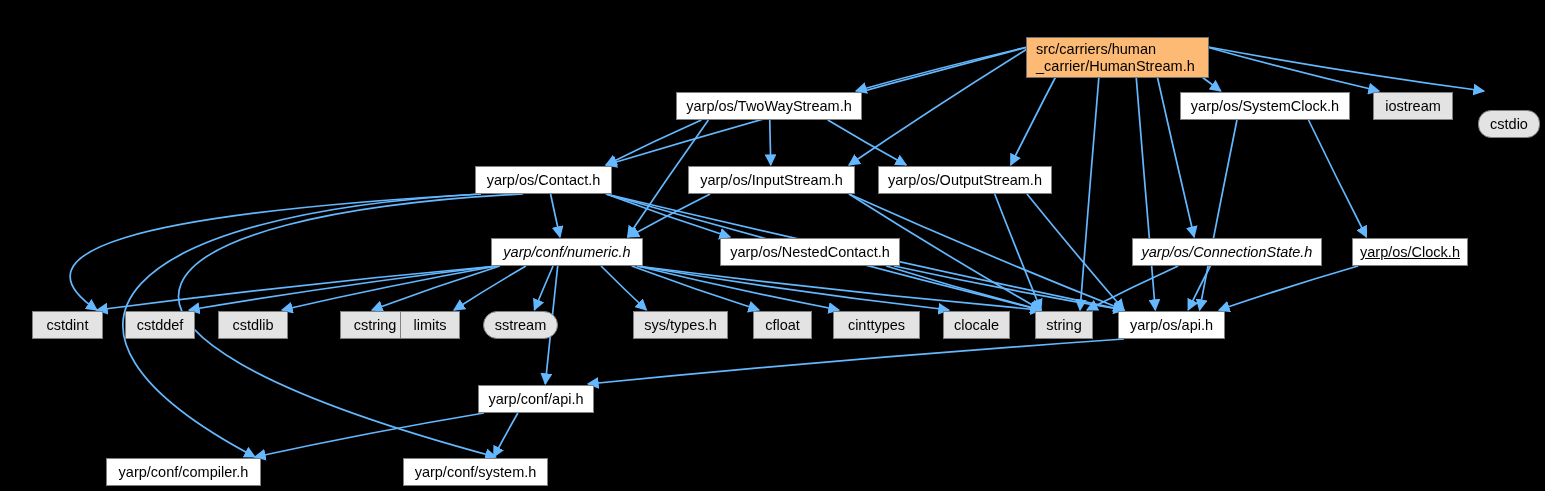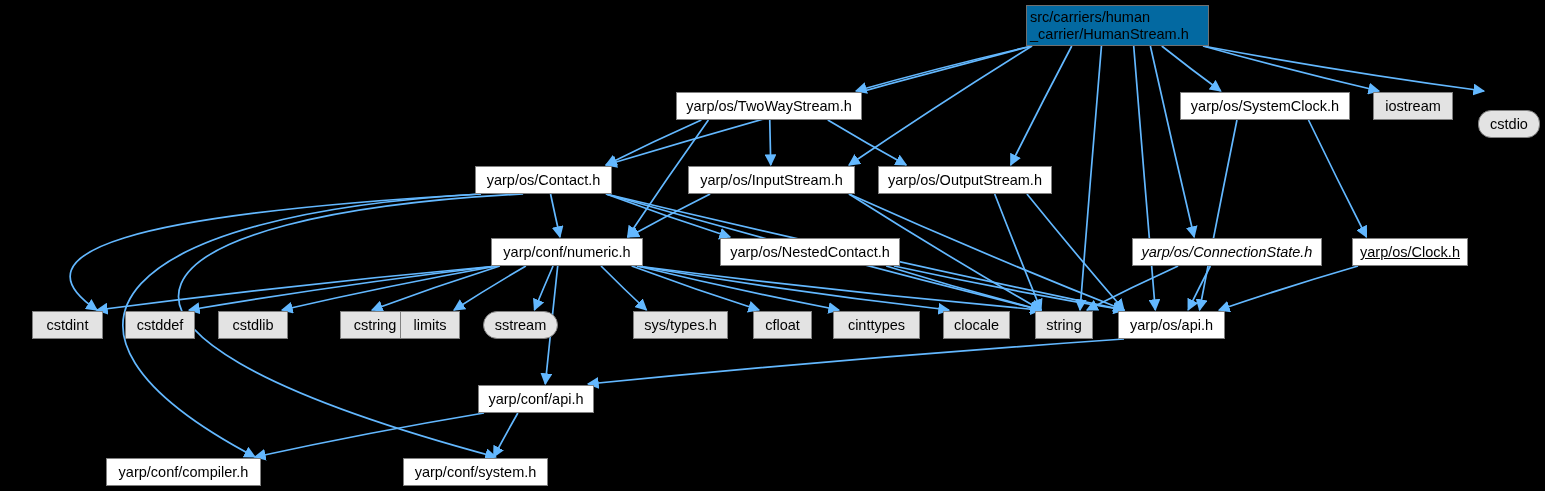--- a/index.html
+++ b/index.html
@@ -39,25 +39,26 @@
     z-index: 5;
     padding: 0 4px;
   }
   .node.white {
     background: #ffffff;
   }
   .node.gray {
     background: #e3e3e3;
   }
   .node.root {
-    background: #0369a1;
+    background: #fdba74;
     border: 1px solid #707070;
     text-align: left;
     justify-content: flex-start;
-    padding-left: 3px;
+    padding-left: 9px;
+    margin-top: 32px;
   }
 </style>
 </head>
 <body>
 
 <div id="graph-root">
   <svg id="edge-layer" viewBox="0 0 1545 491" width="1545" height="491">
       <defs>
         <marker id="ah" viewBox="0 0 10 10" refX="9" refY="5" markerWidth="7" markerHeight="7" orient="auto">
           <path d="M0,0 L10,5 L0,10 z" fill="#63b8ff"></path>
@@ -115,21 +116,21 @@
   <div id="node-layer">
       <div class="node root" style="left: 1026px; top: 5px; width: 183px; height: 41px;">src/carriers/human
 _carrier/HumanStream.h</div>
       <div class="node white" style="left: 676px; top: 92px; width: 186px; height: 28px;">yarp/os/TwoWayStream.h</div>
       <div class="node white" style="left: 1180px; top: 92px; width: 170px; height: 28px;">yarp/os/SystemClock.h</div>
       <div class="node gray" style="left: 1373px; top: 92px; width: 80px; height: 28px;">iostream</div>
       <div class="node gray" style="left: 1478px; top: 110px; width: 62px; height: 28px; border-radius: 13px;">cstdio</div>
       <div class="node white" style="left: 475px; top: 166px; width: 137px; height: 28px;">yarp/os/Contact.h</div>
       <div class="node white" style="left: 688px; top: 166px; width: 167px; height: 28px;">yarp/os/InputStream.h</div>
       <div class="node white" style="left: 878px; top: 166px; width: 174px; height: 28px;">yarp/os/OutputStream.h</div>
-      <div class="node white" style="left: 491px; top: 238px; width: 152px; height: 28px;">yarp/conf/numeric.h</div>
+      <div class="node white" style="left: 491px; top: 238px; width: 152px; height: 28px; font-style: italic;">yarp/conf/numeric.h</div>
       <div class="node white" style="left: 720px; top: 238px; width: 180px; height: 28px;">yarp/os/NestedContact.h</div>
       <div class="node white" style="left: 1132px; top: 238px; width: 190px; height: 28px; font-style: italic;">yarp/os/ConnectionState.h</div>
       <div class="node white" style="left: 1352px; top: 238px; width: 116px; height: 28px; text-decoration: underline;">yarp/os/Clock.h</div>
       <div class="node gray" style="left: 32px; top: 311px; width: 71px; height: 28px;">cstdint</div>
       <div class="node gray" style="left: 125px; top: 311px; width: 70px; height: 28px;">cstddef</div>
       <div class="node gray" style="left: 218px; top: 311px; width: 70px; height: 28px;">cstdlib</div>
       <div class="node gray" style="left: 308px; top: 311px; width: 70px; height: 28px; margin-left: 32px;">cstring</div>
       <div class="node gray" style="left: 400px; top: 311px; width: 60px; height: 28px;">limits</div>
       <div class="node gray" style="left: 483px; top: 311px; width: 75px; height: 28px; border-radius: 14px;">sstream</div>
       <div class="node gray" style="left: 633px; top: 311px; width: 95px; height: 28px;">sys/types.h</div>

